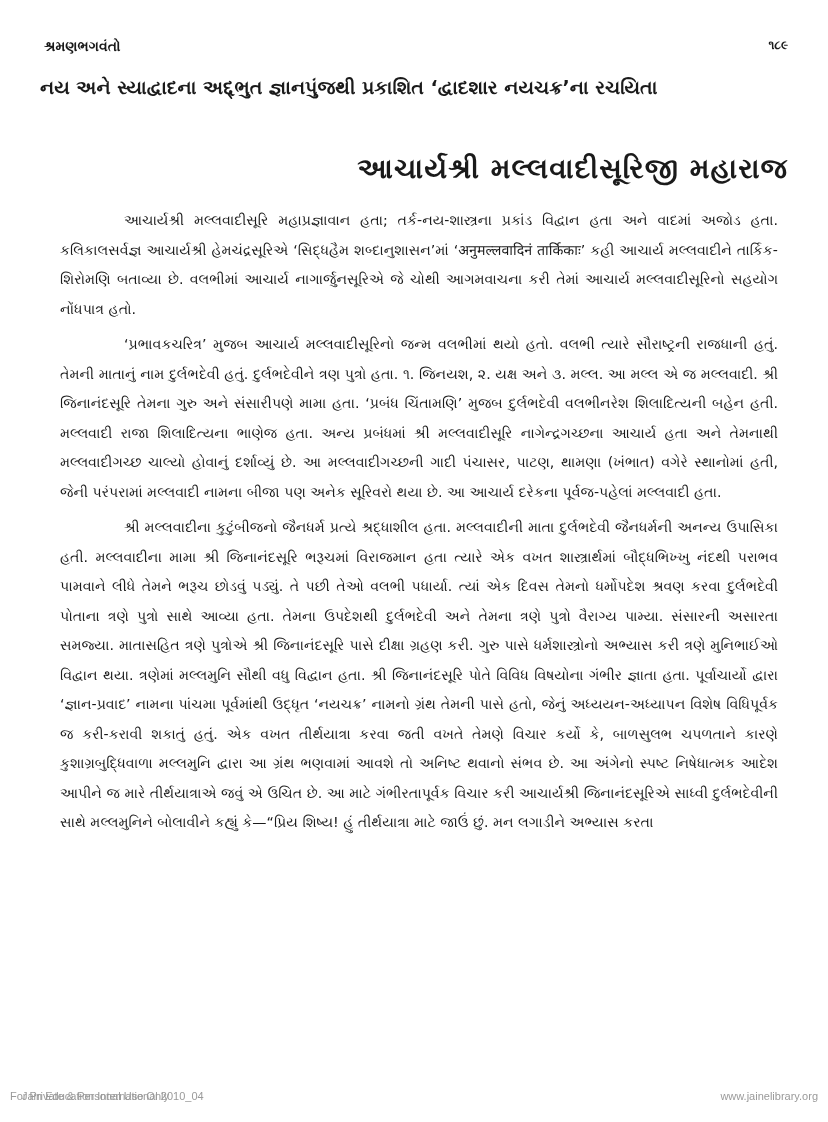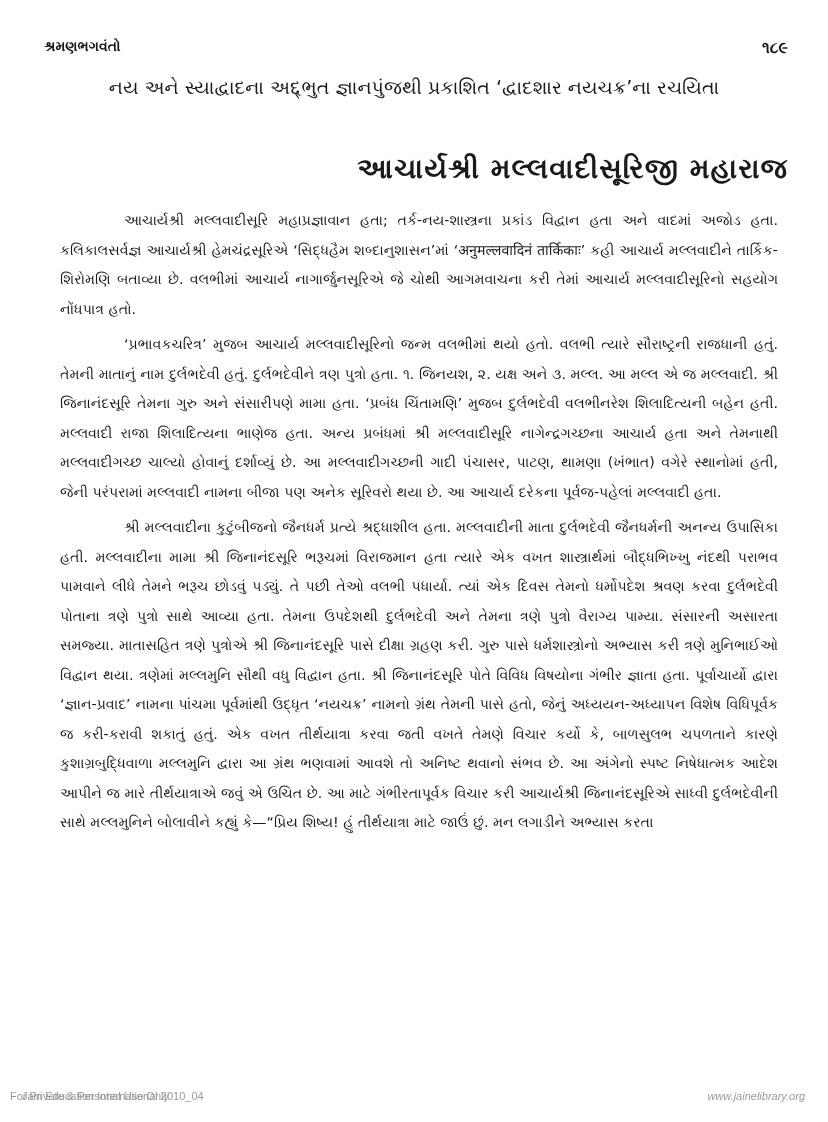--- a/index.html
+++ b/index.html
@@ -2,33 +2,33 @@
 <html><head>
 <meta charset="utf-8">
 <style>
   html, body { margin:0; padding:0; background:#ffffff; }
   body { width:828px; height:1122px; position:relative; overflow:hidden;
          font-family:"DejaVu Sans", sans-serif; color:#1a1a1a; }
   .page { position:absolute; left:0; top:0; width:828px; height:1122px; }
   .running-head { position:absolute; top:38px; left:40px; right:40px; height:22px;
                   font-size:14px; font-weight:bold; }
   .running-head .left { position:absolute; left:4px; top:0; }
-  .running-head .right { position:absolute; right:0; top:0; font-size:16px; }
-  .subtitle { position:absolute; left:40px; right:40px; top:72px; text-align:center;
-              font-size:19px; font-weight:normal; line-height:30px; }
+  .running-head .right { position:absolute; right:0; top:0; font-size:12px; }
+  .subtitle { position:absolute; left:40px; right:40px; top:72px; 
+              font-size:19px; font-weight:bold; line-height:30px; }
   .title { position:absolute; left:40px; right:40px; top:152px; text-align:right;
            font-size:28px; font-weight:bold; letter-spacing:1px; }
   .body { position:absolute; left:60px; right:50px; top:206px; font-size:14.2px;
           line-height:29.5px; text-align:justify; }
   .body p { margin:0 0 6px 0; text-indent:64px; }
   .footer { position:absolute; left:10px; right:10px; top:1090px; height:16px;
             font-family:"Liberation Sans", sans-serif; font-size:11px; color:#9a9a9a; }
   .footer .f-left { position:absolute; left:0;margin-left:12px; }
   .footer .f-mid { position:absolute; left:0; right:0; text-align:left; }
-  .footer .f-right { position:absolute; right:13px;font-style:italic; }
+  .footer .f-right { position:absolute; right:0; }
 </style>
 </head>
 <body>
 
 <div class="page">
   <div class="running-head">
     <span class="left">શ્રમણભગવંતો</span>
     <span class="right">૧૮૯</span>
   </div>
 

